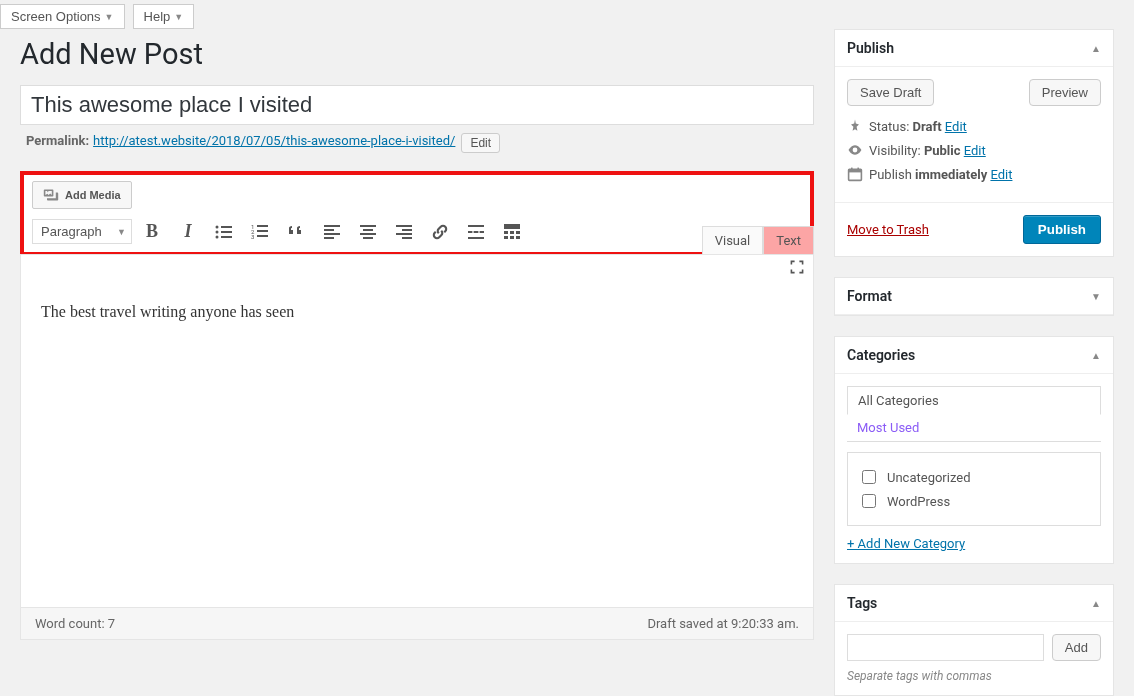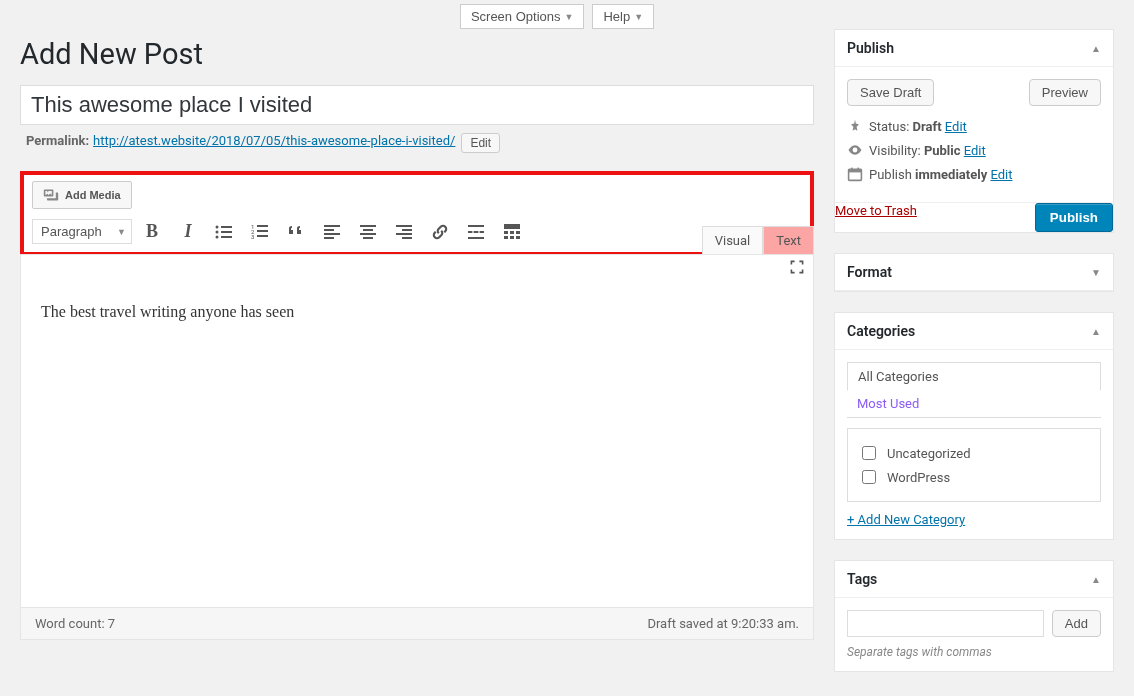--- a/index.html
+++ b/index.html
@@ -1,21 +1,21 @@
 <!DOCTYPE html>
 <html><head>
 <meta charset="utf-8">
 <style>
   html,body{margin:0;padding:0;font-family:-apple-system,BlinkMacSystemFont,"Segoe UI",Roboto,sans-serif;font-size:13px;color:#444;background:#f1f1f1;}
   a{color:#0073aa;text-decoration:underline;}
   .wrap{display:flex;padding:0 20px 30px 20px;gap:20px;align-items:flex-start;}
   .main{flex:1;min-width:0;}
   .side{width:280px;flex-shrink:0;}
   
-  .top-btns{display:flex;gap:8px;justify-content:center;padding:4px 20px 0 0;}
+  .top-btns{display:flex;gap:8px;justify-content:flex-start;padding:4px 20px 0 0;}
   .top-btn{border:1px solid #ccc;background:#fff;padding:4px 10px;font-size:13px;color:#555;display:flex;align-items:center;gap:4px;cursor:pointer;}
   .top-btn .tri{font-size:9px;color:#888;}
   h1.page-title{font-size:29px;font-weight:400;margin:8px 0 14px;color:#23282d;}
   
   .title-input{width:100%;box-sizing:border-box;font-size:22px;padding:6px 10px;border:1px solid #ddd;background:#fff;color:#32373c;outline:none;}
   .permalink{margin:8px 0 0 6px;font-size:13px;color:#666;display:flex;align-items:flex-start;flex-wrap:wrap;gap:4px;}
   .permalink .url{color:#0073aa;text-decoration:underline;}
   .permalink .slug{text-decoration:underline;}
   .small-btn{border:1px solid #ccc;background:#f7f7f7;border-radius:3px;padding:2px 8px;font-size:12px;color:#555;cursor:pointer;margin-left:2px;}
   
@@ -41,21 +41,21 @@
   .box{border:1px solid #e5e5e5;background:#fff;margin-bottom:20px;}
   .box-h{padding:10px 12px;border-bottom:1px solid #eee;font-weight:600;font-size:14px;color:#23282d;display:flex;justify-content:space-between;align-items:center;cursor:pointer;}
   .box-h .tri{font-size:10px;color:#888;}
   .box-b{padding:12px;}
   .pub-row{display:flex;justify-content:space-between;margin-bottom:12px;}
   .btn{border:1px solid #ccc;background:#f7f7f7;border-radius:4px;padding:5px 12px;font-size:13px;color:#555;cursor:pointer;}
   .btn-primary{background:#0085ba;border:1px solid #006799;color:#fff;font-weight:600;padding:6px 14px;border-radius:3px;cursor:pointer;box-shadow:inset 0 1px 0 rgba(255,255,255,.2);}
   .meta-line{display:flex;align-items:center;gap:6px;font-size:13px;color:#555;margin:8px 0;}
   .meta-line svg{width:16px;height:16px;fill:#888;flex-shrink:0;}
   .meta-line a{color:#0073aa;}
-  .pub-footer{border-top:1px solid #eee;padding:0;display:flex;justify-content:space-between;align-items:flex-start;}
+  .pub-footer{border-top:1px solid #eee;padding:12px;display:flex;justify-content:space-between;align-items:center;}
   .trash{color:#a00;text-decoration:underline;cursor:pointer;}
   .cat-tabs{display:flex;border-bottom:1px solid #ddd;margin-bottom:10px;flex-direction:column;}
   .cat-tab{padding:6px 10px;font-size:13px;color:#8b5cf6;cursor:pointer;}
   .cat-tab.active{border:1px solid #ddd;border-bottom:1px solid #fff;background:#fff;color:#555;margin-bottom:-1px;}
   .cat-list{border:1px solid #ddd;padding:10px;margin-bottom:10px;}
   .cat-item{display:flex;align-items:center;gap:8px;margin:4px 0;font-size:13px;color:#555;}
   .cat-item input{width:14px;height:14px;}
   .add-cat{color:#0073aa;cursor:pointer;text-decoration:underline;}
   .tag-row{display:flex;gap:8px;}
   .tag-input{flex:1;border:1px solid #ddd;padding:5px 8px;font-size:13px;}

